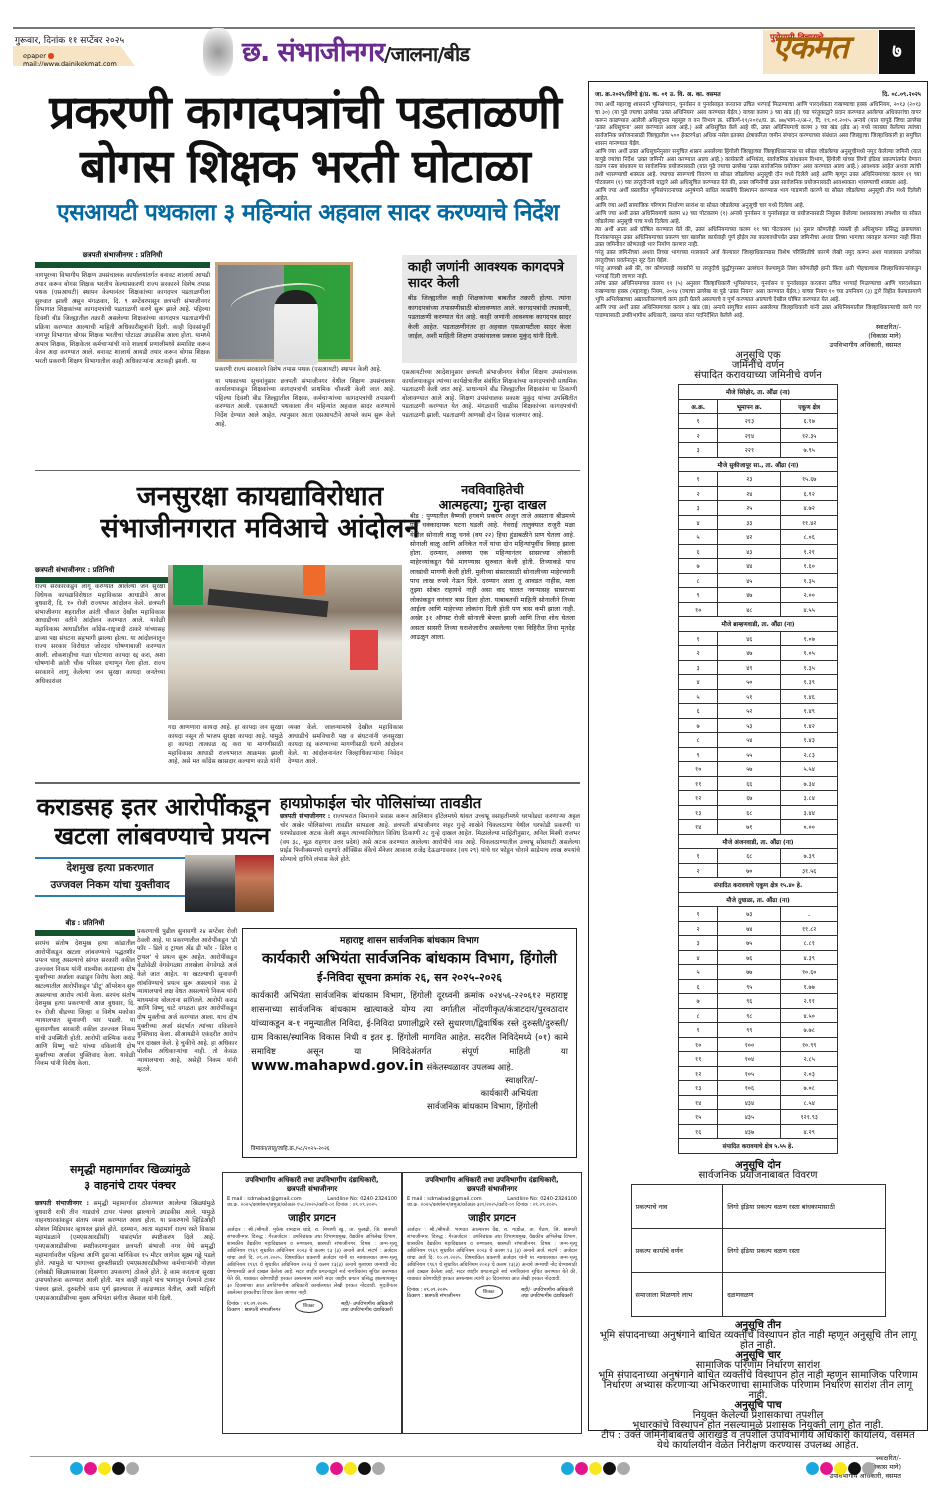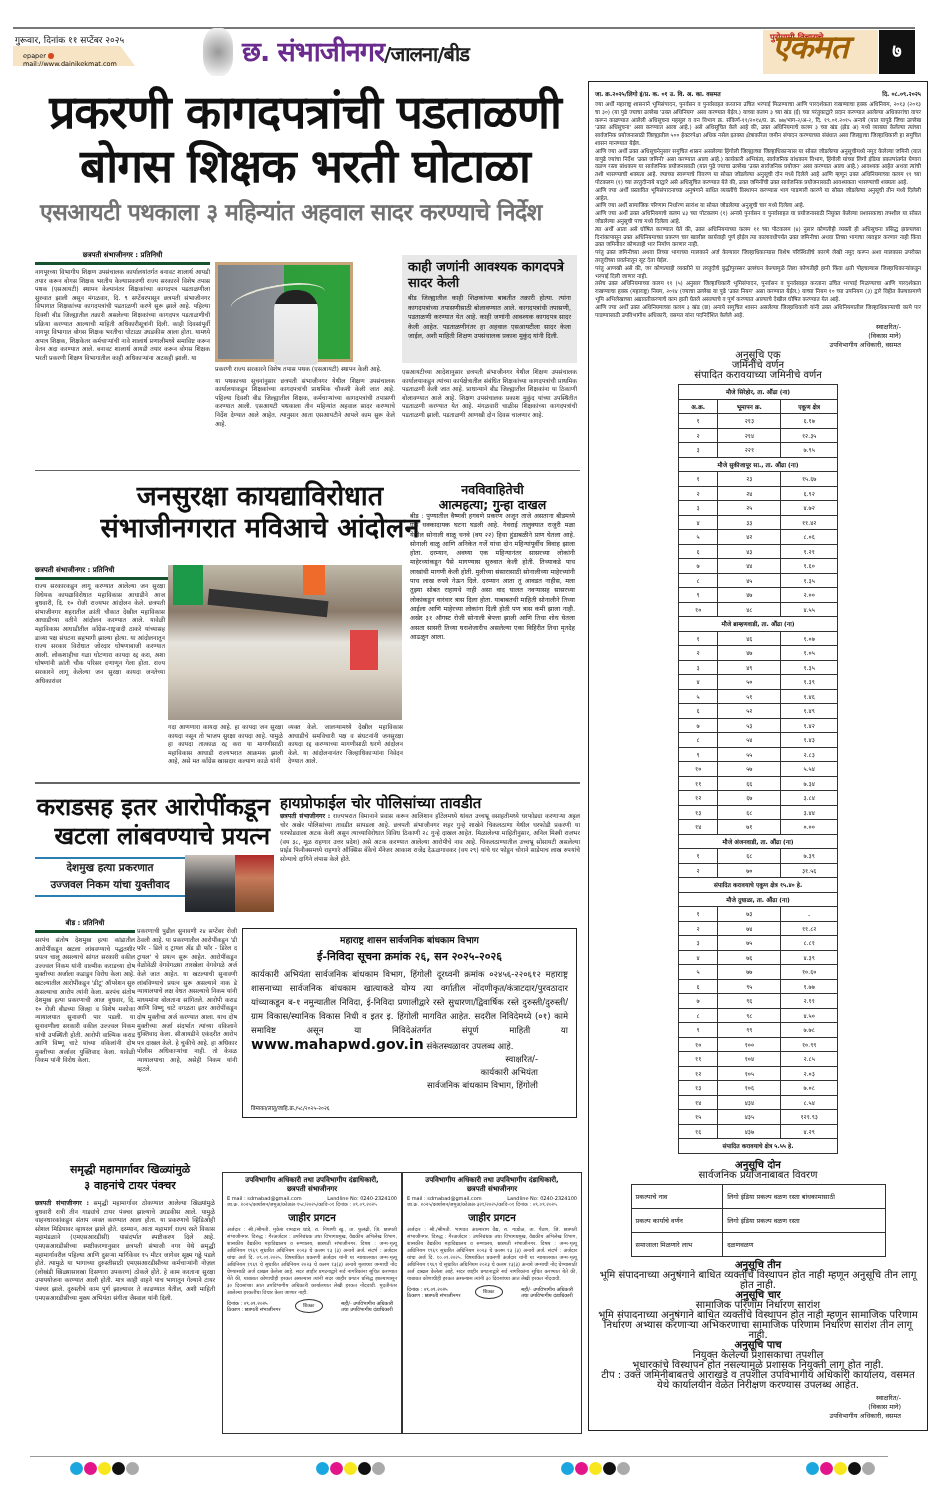--- a/index.html
+++ b/index.html
@@ -1,38 +1,38 @@
 <!DOCTYPE html>
 <html><head>
 <meta charset="utf-8">
 <style>
   * { box-sizing: border-box; margin: 0; padding: 0; }
   html, body { width: 945px; height: 1501px; background: #ffffff; overflow: hidden; }
   body { position: relative; font-family: "DejaVu Sans", sans-serif; color: #111; }
   .abs { position: absolute; }
   .tiny { font-size: 6.2px; line-height: 8.6px; color: #222; text-align: justify; }
   .micro { font-size: 5px; line-height: 7px; color: #333; }
-  .byline { font-size: 7px; font-weight: bold; text-align: center; border-bottom: 3px solid #14532d; padding-bottom: 3px; margin-bottom: 3px; }
+  .byline { font-size: 7px; font-weight: bold; text-align: center; border-bottom: 6px solid #14532d; padding-bottom: 3px; margin-bottom: 3px; }
 
   
   #masthead-rule { left: 13px; top: 27px; width: 902px; height: 2px; background: #777; }
   #date-text { left: 15px; top: 33px; font-size: 9px; }
   #epaper-bar { left: 13px; top: 46px; width: 122px; height: 20px; background: #f7e4c4; clip-path: polygon(0 0, 88% 0, 100% 100%, 0 100%); font-size: 6.5px; padding: 6px 0 0 10px; }
   #epaper-bar .dot { display: inline-block; width: 6px; height: 6px; border-radius: 50%; background: #d9481c; vertical-align: middle; margin-right: 2px; }
   #city-logo { left: 203px; top: 28px; width: 30px; height: 48px; background: radial-gradient(circle at 50% 50%, #999 0, #ccc 50%, #eee 80%); border-radius: 40%; }
   #city-title { left: 242px; top: 32px; font-size: 27px; font-weight: bold; color: #6a2a8e; letter-spacing: -1px; }
   #city-title .sub { color: #222; font-size: 20px; }
   #brand-box { left: 763px; top: 30px; width: 115px; height: 44px; background: #f7e4c4; }
   #brand-tag { left: 770px; top: 31px; font-size: 8.5px; color: #c2201e; font-weight: bold; }
   #brand-name { left: 772px; top: 24px; font-size: 32px; color: #a16207; font-weight: bold; font-style: italic; letter-spacing: -1px; }
   #page-num { left: 879px; top: 30px; width: 36px; height: 44px; background: #111; color: #fff; font-size: 18px; font-weight: bold; text-align: center; padding-top: 8px; }
 
   
   #lead-h1 { left: 35px; top: 85px; width: 540px; font-size: 46px; line-height: 54px; font-weight: 900; text-align: center; letter-spacing: -1px; color: #111; }
-  #lead-sub { left: 21px; top: 195px; width: 540px; font-size: 23px; font-weight: bold; color: #737373; text-align: center; letter-spacing: -0.5px; }
+  #lead-sub { left: 38px; top: 195px; width: 540px; font-size: 23px; font-weight: bold; color: #0369a1; text-align: center; letter-spacing: -0.5px; }
   #lead-col1 { left: 35px; top: 250px; width: 175px; }
   #lead-img { left: 215px; top: 262px; width: 138px; height: 100px; background: linear-gradient(90deg, #7d8389 0, #8c9196 50%, #2e9d3b 50%, #2ea13c 100%); border: 3px solid #c9a47a; }
   #lead-img .arc { position: absolute; left: 12px; top: 20px; width: 96px; height: 30px; border-top: 2px solid #e8e8d8; border-radius: 50% 50% 0 0; transform: rotate(-10deg); }
   #lead-img .person { position: absolute; left: 56px; top: 25px; width: 44px; height: 75px; background: linear-gradient(180deg, #222 0, #222 18%, #f0f0f0 18%, #e0e0e0 100%); border-radius: 20px 20px 4px 4px; }
   #lead-col2 { left: 215px; top: 365px; width: 180px; }
   #box-highlight { left: 402px; top: 255px; width: 175px; height: 108px; background: #e8e8e8; padding: 4px 6px; }
   #box-highlight h3 { font-size: 13px; line-height: 16px; font-weight: bold; color: #111; }
   #lead-col3 { left: 402px; top: 368px; width: 175px; }
 
   .sec-rule { height: 1px; background: #666; }
@@ -55,21 +55,21 @@
   #karad-h1 { left: 35px; top: 793px; width: 235px; font-size: 24px; line-height: 29px; font-weight: bold; text-align: right; }
   #karad-sub { left: 35px; top: 857px; width: 150px; height: 40px; border-top: 2px solid #2a7fb0; border-bottom: 2px solid #2a7fb0; font-size: 10.5px; line-height: 17px; font-weight: bold; text-align: center; color: #222; }
   #karad-img1 { left: 185px; top: 855px; width: 50px; height: 57px; background: linear-gradient(180deg, #c8c0b8 0, #3a3c40 60%, #22262a 100%); }
   #karad-img2 { left: 235px; top: 855px; width: 39px; height: 57px; background: linear-gradient(180deg, #b02b2b 0, #c87a5a 40%, #7a4a2a 100%); }
   #hipro-h { left: 280px; top: 792px; width: 300px; font-size: 15px; font-weight: bold; }
   #hipro-col { left: 280px; top: 812px; width: 300px; }
   #beed-col1 { left: 35px; top: 918px; width: 100px; }
   #beed-col2 { left: 137px; top: 927px; width: 100px; }
 
   
-  #pwd-ad { left: 242px; top: 928px; width: 335px; height: 190px; border: 1.5px solid #222; padding: 4px 8px; text-align: center; }
+  #pwd-ad { left: 242px; top: 928px; width: 335px; height: 230px; border: 1.5px solid #222; padding: 4px 8px; text-align: center; }
   #pwd-ad .l1 { font-size: 9px; font-weight: bold; }
   #pwd-ad .l2 { font-size: 14.5px; font-weight: 900; margin-top: 1px; }
   #pwd-ad .l3 { font-size: 11px; font-weight: bold; margin-top: 2px; }
   #pwd-ad .body { font-size: 8.5px; line-height: 14px; text-align: justify; margin-top: 4px; }
   #pwd-ad .body b { font-size: 14px; }
   #pwd-ad .sign { font-size: 8.5px; line-height: 13px; text-align: right; padding-right: 30px; }
   #pwd-ad .ref { position: absolute; left: 8px; bottom: 5px; font-size: 5.5px; }
 
   
   #samr-h { left: 35px; top: 1162px; width: 190px; font-size: 11px; line-height: 16px; font-weight: bold; text-align: center; }
@@ -88,21 +88,21 @@
   
   #legal { left: 588px; top: 81px; width: 340px; height: 1350px; border: 1.5px solid #222; padding: 5px 6px; }
   #legal .head { font-size: 9.5px; line-height: 13px; font-weight: bold; text-align: center; }
   #legal .ref { display: flex; justify-content: space-between; font-size: 6px; margin: 3px 0; font-weight: bold; }
   #legal .sign { font-size: 6.5px; line-height: 9px; text-align: right; padding-right: 20px; margin-top: 4px; }
   #legal .cen { font-size: 10px; line-height: 10px; text-align: center; }
   #land-table { margin: 4px auto 0; width: 160px; border-collapse: collapse; font-size: 6px; }
   #land-table td { border: 1px solid #333; text-align: center; height: 14.5px; padding: 0 2px; }
   #land-table td.vh { font-weight: bold; }
   #sched2 { margin: 4px auto 0; width: 255px; border-collapse: collapse; font-size: 6.5px; }
-  #sched2 td { border: 1px solid #333; padding: 7px 4px; height: 15px; }
+  #sched2 td { border: 1px solid #333; padding: 17px 4px; height: 15px; }
 
   
   #reg-rule { left: 30px; top: 1456px; width: 858px; height: 1px; background: #999; }
   .regmarks { position: absolute; top: 1462px; display: flex; gap: 1px; }
   .regmarks span { display: inline-block; width: 13px; height: 13px; border-radius: 50%; }
 </style>
 </head>
 <body>
 
 <div class="abs" id="masthead-rule"></div>
@@ -197,20 +197,21 @@
   <div class="tiny">प्रकरणाची पुढील सुनावणी २४ सप्टेंबर रोजी ठेवली आहे. या प्रकरणातील आरोपींकडून 'डी फॉर - डिले द ट्रायल अँड डी फॉर - डिरेल द ट्रायल' चे प्रयत्न सुरू आहेत. आरोपींकडून वेळोवेळी वेगवेगळ्या तारखेला वेगवेगळे अर्ज केले जात आहेत. या खटल्याची सुनावणी लांबविण्याचे प्रयत्न सुरू असल्याने नाक डे न्यायालयाचे लक्ष वेधत असल्याचे निकम यांनी माध्यमांना बोलताना सांगितले. आरोपी कराड आणि विष्णू चाटे वगळता इतर आरोपींकडून दोष मुक्तीचा अर्ज करण्यात आला. याच दोष मुक्तीच्या अर्जा संदर्भात त्यांच्या वकिलाने युक्तिवाद केला. सीआयडीने एकंदरीत आरोप पत्र दाखल केले. हे चुकीचे आहे. हा अधिकार पोलीस अधिकाऱ्यांचा नाही. तो केवळ न्यायालयाचा आहे, असेही निकम यांनी म्हटले.</div>
 </div>
 
 <div class="abs" id="hipro-h">हायप्रोफाईल चोर पोलिसांच्या तावडीत</div>
 <div class="abs" id="hipro-col">
   <div class="tiny"><b>छत्रपती संभाजीनगर :</b> <span>राज्यभरात विमानाने प्रवास करून आलिशान हॉटेलमध्ये थांबत उच्चभ्रू वसाहतीमध्ये घरफोड्या करणाऱ्या अट्टल चोर अखेर पोलिसांच्या तावडीत सापडला आहे. छत्रपती संभाजीनगर शहर गुन्हे शाखेने चिकलठाणा येथील घरफोडी प्रकरणी या घरफोड्याला अटक केली असून त्याच्याविरोधात विविध ठिकाणी २८ गुन्हे दाखल आहेत. मिळालेल्या माहितीनुसार, अनिल मिस्त्री राजभर (वय ३८, मूळ राहणार उत्तर प्रदेश) असे अटक करण्यात आलेल्या आरोपीचे नाव आहे. चिकलठाण्यातील उच्चभ्रू सोसायटी असलेल्या प्राईड फिनीक्समध्ये राहणारे ऑक्सिस बँकेचे मॅनेजर आकाश राजेंद्र देऊळगावकर (वय २९) यांचे घर फोडून चोराने साडेपाच लाख रुपयांचे सोन्याचे दागिने लंपास केले होते.</span></div>
 </div>
 
 <div class="abs" id="pwd-ad">
   <div class="l1">महाराष्ट्र शासन सार्वजनिक बांधकाम विभाग</div>
+  <div class="l2">कार्यकारी अभियंता सार्वजनिक बांधकाम विभाग, हिंगोली</div>
   <div class="l3">ई-निविदा सूचना क्रमांक २६, सन २०२५-२०२६</div>
   <div class="body">
     <span>कार्यकारी अभियंता सार्वजनिक बांधकाम विभाग, हिंगोली दूरध्वनी क्रमांक ०२४५६-२२०६१२ महाराष्ट्र शासनाच्या सार्वजनिक बांधकाम खात्याकडे योग्य त्या वर्गातील नोंदणीकृत/कंत्राटदार/पुरवठादार यांच्याकडून ब-१ नमुन्यातील निविदा, ई-निविदा प्रणालीद्वारे रस्ते सुधारणा/द्विवार्षिक रस्ते दुरुस्ती/दुरुस्ती/ग्राम विकास/स्थानिक विकास निधी व इतर इ. हिंगोली मागवित आहेत. सदरील निविदेमध्ये (०१) कामे समाविष्ट असून या निविदेअंतर्गत संपूर्ण माहिती या</span>
     <b>www.mahapwd.gov.in</b>
     <span>संकेतस्थळावर उपलब्ध आहे.</span>
   </div>
   <div class="sign">
     <div>स्वाक्षरित/-</div>
     <div>कार्यकारी अभियंता</div>
     <div>सार्वजनिक बांधकाम विभाग, हिंगोली</div>

